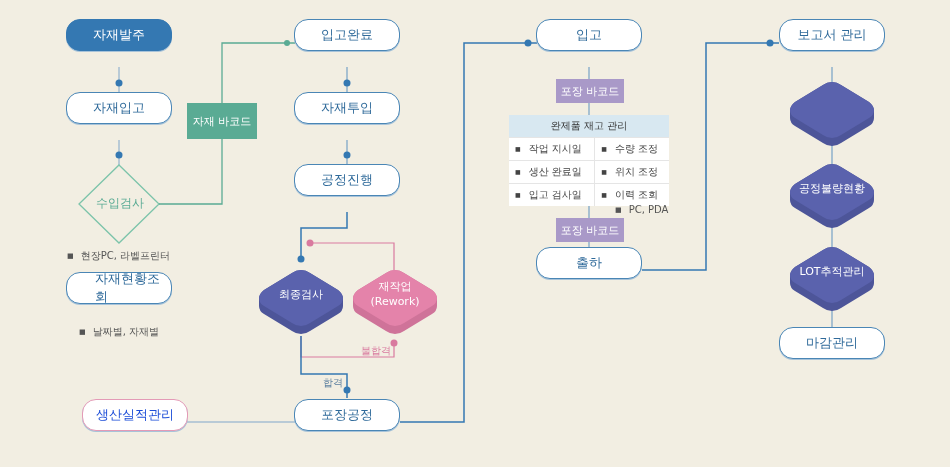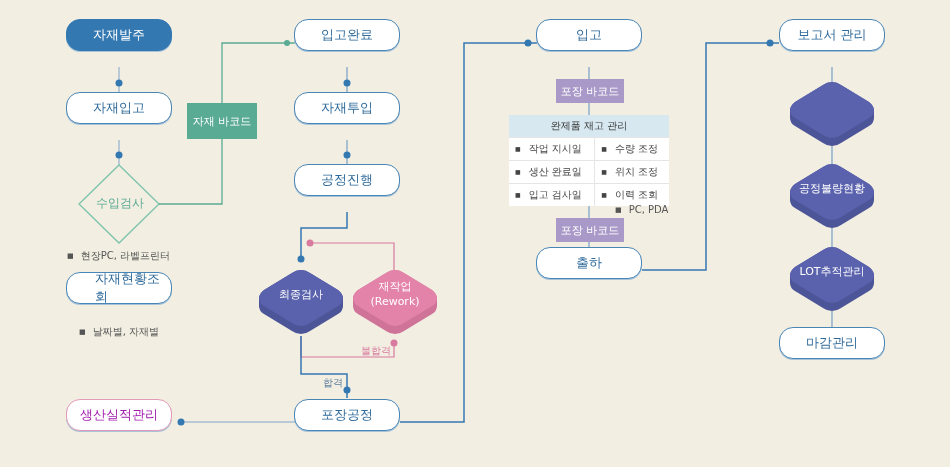--- a/index.html
+++ b/index.html
@@ -3,21 +3,21 @@
 <meta charset="utf-8">
 <style>
   html, body { margin:0; padding:0; }
   body { width:950px; height:467px; background:#f2eee2; position:relative; overflow:hidden;
          font-family:"DejaVu Sans","Liberation Sans",sans-serif; }
   svg.wires { position:absolute; left:0; top:0; }
   .box { position:absolute; box-sizing:border-box; width:106px; height:32px; border-radius:14px;
          background:#fff; border:1.5px solid #4a86b5; display:flex; align-items:center; justify-content:center;
          font-size:13px; color:#2f6a9a; box-shadow:0 1px 0 #a8c3d9; }
   .box.solid { background:#3478b2; color:#fff; border-color:#3478b2; }
-  .box.pink { border-color:#e49ab6; color:#a21caf; }
+  .box.pink { border-color:#e49ab6; color:#1d4ed8;margin-left:16px; }
   .tag { position:absolute; box-sizing:border-box; display:flex; align-items:center; justify-content:center;
          font-size:11px; color:#fff; }
   .tag.green { background:#5aab94; width:70px; height:36px; }
   .tag.purple { background:#a999c8; width:68px; height:24px; }
   .note { position:absolute; font-size:10px; color:#555; white-space:nowrap; }
   .note::before { content:"■"; font-size:7px; margin-right:7px; vertical-align:1px; color:#555; }
   .hex { position:absolute; width:86px; height:66px; }
   .hex .lbl { position:absolute; left:0; right:0; top:0; height:52px; display:flex; align-items:center; justify-content:center;
               color:#fff; font-size:11px; text-align:center; line-height:15px; }
   .diamond-lbl { position:absolute; font-size:12px; color:#5aab94; }

